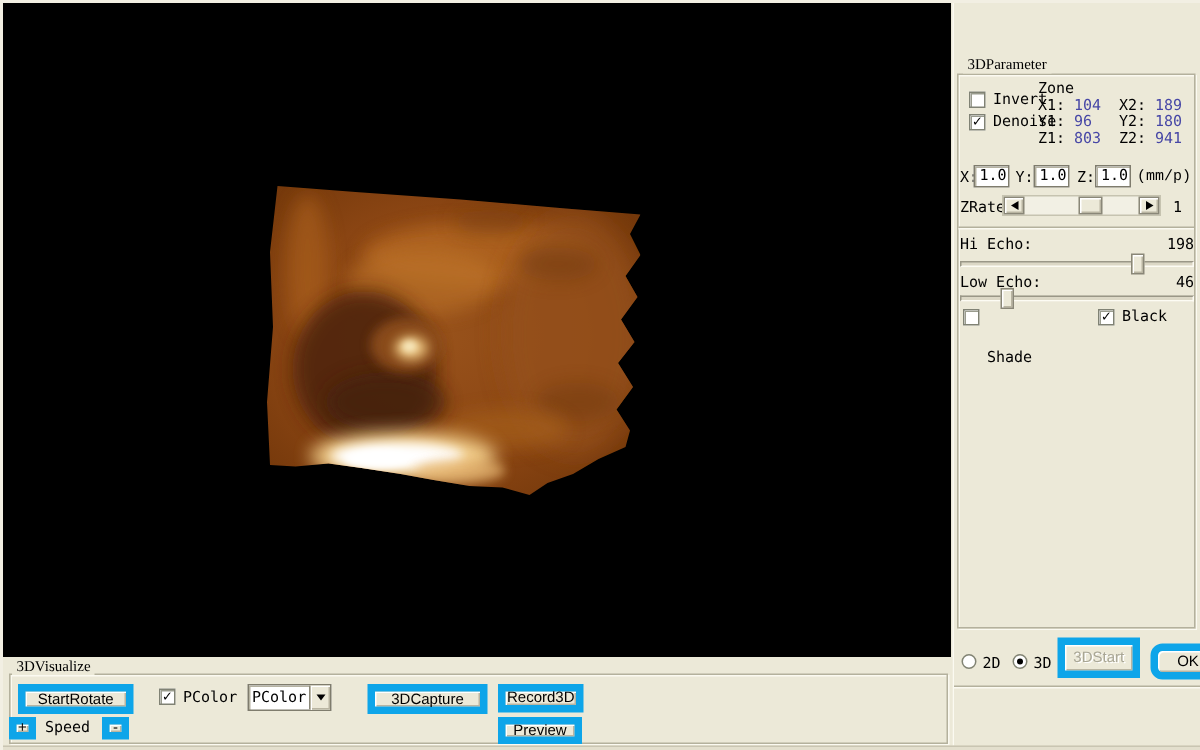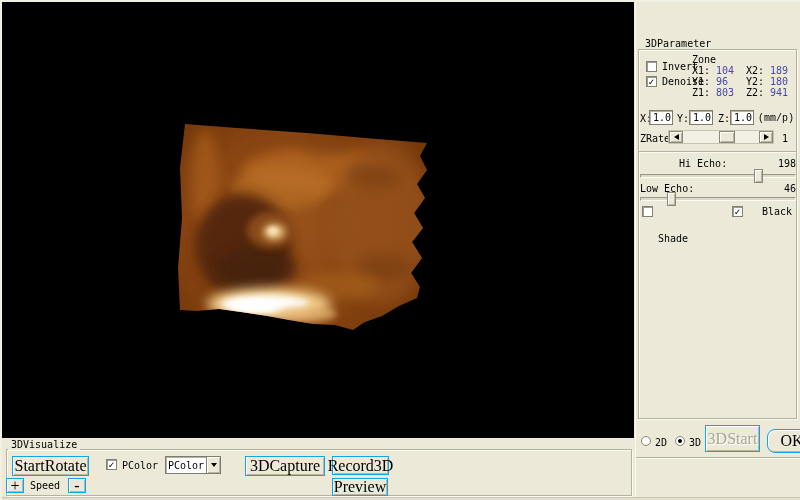--- a/index.html
+++ b/index.html
@@ -12,30 +12,30 @@
   
   .viewport { left:0; top:0; width:632px; height:436px; background:#000; }
 
   
   .right-panel { left:633px; top:0; width:167px; height:500px; background:#ece9d8;
                  border-left:1px solid #fbfaf1; }
   .bottom-panel { left:0; top:436px; width:633px; height:64px; background:#ece9d8; }
   .edge-bottom { left:0; top:495px; width:800px; height:5px; background:#e3dfcd; border-top:1px solid #c9c5b2; }
 
   .groupbox { border:1px solid #b4b19d; box-shadow:1px 1px 0 #fbfaf1, inset 1px 1px 0 #fbfaf1; }
-  .group-label { position:absolute; background:#ece9d8; padding:0 3px; white-space:nowrap; }
+  .group-label { position:absolute; background:#ece9d8; padding:0 3px; white-space:nowrap;font-family:Liberation Serif, serif; }
 
   .lbl { white-space:nowrap; }
   .val-blue { color:#4747a6; white-space:nowrap; }
 
   
-  .btn { background:#ece9d8; border:1px solid #0ea5e9;
+  .btn { background:#ece9d8; border:5px solid #0ea5e9;
          box-shadow:inset 1px 1px 0 #ffffff, inset -1px -1px 0 #b9b5a2;
          display:flex; align-items:center; justify-content:center;
-         font-family:Liberation Serif, serif; font-size:16px; color:#000; cursor:pointer; white-space:nowrap; }
+         font-family:Liberation Sans, sans-serif; font-size:10px; color:#000; cursor:pointer; white-space:nowrap; }
   .btn.disabled { color:#a9a695; text-shadow:1px 1px 0 #fff; cursor:default; }
 
   
   .check { width:11px; height:11px; background:#fff; border:1px solid #808274;
            box-shadow:inset 1px 1px 0 #9a9c8e; position:absolute;
            font-size:10px; line-height:9px; text-align:center; cursor:pointer; }
   .check .mark { visibility:hidden; }
   .check.on .mark { visibility:visible; }
 
   
@@ -165,38 +165,38 @@
         </div>
       <div class="sb-btn abs" style="right:0; top:0; width:14px; height:12px;">
           <span class="tri tri-right"></span>
         </div>
       <div class="sb-btn abs" style="top: 0px; width: 16px; height: 12px; left: 50px;"></div>
     </div>
     <span class="abs lbl" style="left:146px; top:131px;">1</span>
 
     <div class="abs sep" style="left:3px; top:149px; width:157px;"></div>
 
-    <span class="abs lbl" style="left:4px; top:156px;padding-left:39px;">Hi Echo:</span>
+    <span class="abs lbl" style="left:4px; top:156px;">Hi Echo:</span>
     <span class="abs lbl" style="right:6px; top:156px;">198</span>
     <div class="abs" style="left:4px; top:166px; width:156px; height:16px;">
       <div class="slider-track abs" style="left:0; top:6px; width:156px;"></div>
       <div class="slider-thumb abs" style="top: 1px; left: 114px;"></div>
     </div>
 
     <span class="abs lbl" style="left:4px; top:181px;">Low Echo:</span>
     <span class="abs lbl" style="right:6px; top:181px;">46</span>
     <div class="abs" style="left:4px; top:189px; width:156px; height:16px;">
       <div class="slider-track abs" style="left:0; top:6px; width:156px;"></div>
       <div class="slider-thumb abs" style="top: 1px; left: 27px;"></div>
     </div>
 
     <span class="check abs" style="left:6px; top:204px;"><span class="mark">✓</span></span>
     <span class="abs lbl" style="left:22px; top:204px;margin-top:27px;">Shade</span>
     <span class="check abs on" style="left:96px; top:204px;"><span class="mark">✓</span></span>
-    <span class="abs lbl" style="left:126px; top:204px;">Black</span>
+    <span class="abs lbl" style="left:112px; top:204px;">Black</span>
 
     <span class="radio abs" style="left:5px; top:434px;"></span>
     <span class="abs lbl" style="left:19px; top:435px;">2D</span>
     <span class="radio abs on" style="left:39px; top:434px;">
         <span class="dot"></span>
       </span>
     <span class="abs lbl" style="left:53px; top:435px;">3D</span>
 
     <button class="btn abs disabled" style="left:69px; top:423px; width:55px; height:27px;">3DStart</button>
     <button class="btn abs" style="left:131px; top:427px; width:50px; height:24px;border-radius:8px;">OK</button>

